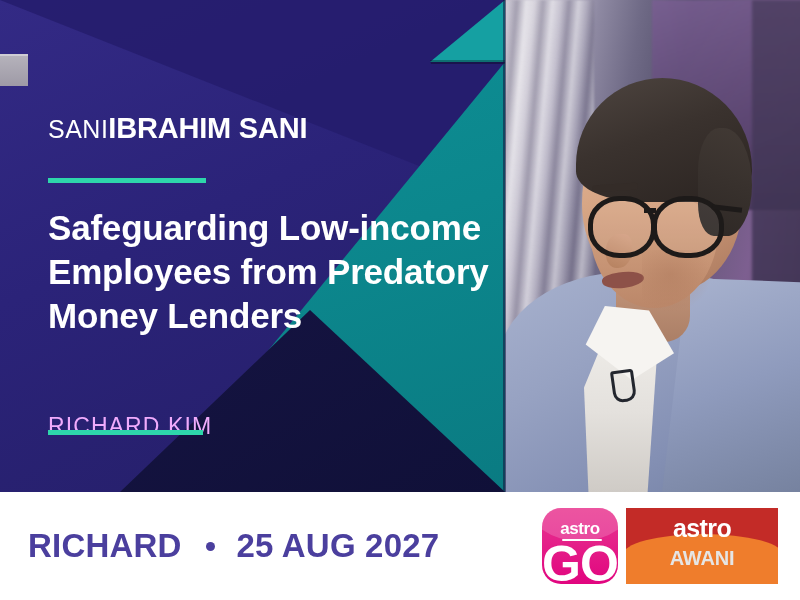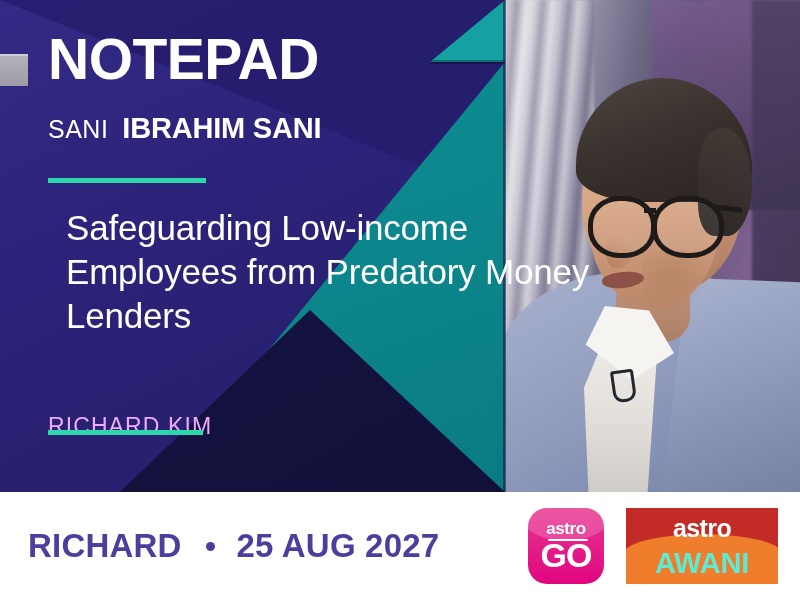--- a/index.html
+++ b/index.html
@@ -303,41 +303,40 @@
   }
   .show-host .with {
     font-size: 25px;
     font-weight: 400;
     letter-spacing: 0.5px;
   }
   .show-host .host-name {
     font-size: 29px;
     font-weight: 700;
     letter-spacing: -0.2px;
-    margin-left: 14px;
+    margin-left: 0;
   }
 
   .rule {
     position: absolute;
     height: 5px;
     background: #2ed6ab;
   }
   .rule.rule-top  { left: 48px; top: 178px;  width: 158px; }
   .rule.rule-name { left: 48px; top: 430px;  width: 155px; }
 
   .episode-title {
     position: absolute;
     left: 48px; top: 206px;
     width: 530px;
     font-size: 35px;
-    font-weight: 400;
+    font-weight: 700;
     line-height: 1.26;
     color: #ffffff;
     letter-spacing: -0.2px;
-    margin-left: 18px;
   }
 
   .guest-name {
     position: absolute;
     left: 48px; top: 413px;
     font-size: 23px;
     font-weight: 400;
     letter-spacing: 1.1px;
     color: #f0abfc;
   }
@@ -376,21 +375,21 @@
     border-radius: 50%;
     background: #4b3f9e;
     margin: 0 22px 0 24px;
   }
 
   .footer-logos {
     position: absolute;
     right: 22px; top: 50%;
     transform: translateY(-50%);
     display: flex;
-    gap: 22px;
+    gap: 8px;
   }
 
   
   .logo-astrogo {
     position: relative;
     width: 76px; height: 76px;
     border-radius: 19px;
     background: linear-gradient(180deg, #e8308c 0%, #e5238a 40%, #e1057f 100%);
     overflow: hidden;
     flex: none;
@@ -415,21 +414,21 @@
     position: absolute;
     left: 20px; top: 31px;
     width: 40px; height: 2px;
     background: #ffffff;
     border-radius: 2px;
   }
   .logo-astrogo .go-word {
     position: absolute;
     left: 0; right: 0; top: 30px;
     text-align: center;
-    font-size: 34px;
+    font-size: 50px;
     font-weight: 700;
     color: #ffffff;
     letter-spacing: -1px;
     line-height: 1.05;
   }
 
   
   .logo-awani {
     position: relative;
     width: 152px; height: 76px;
@@ -450,23 +449,23 @@
     text-align: center;
     font-size: 25px;
     font-weight: 700;
     color: #ffffff;
     letter-spacing: -0.6px;
   }
   .logo-awani .awani-word {
     position: absolute;
     left: 0; right: 0; top: 39px;
     text-align: center;
-    font-size: 29px;
-    font-weight: 700;
-    color: #5eead4;
+    font-size: 20px;
+    font-weight: 700;
+    color: #e5e5e5;
     letter-spacing: -0.2px;
   }
 </style>
 </head>
 <body>
 
 <div id="promo-card">
 
   <div class="hero">
 
@@ -505,21 +504,20 @@
       <div class="geo-teal"></div>
       <div class="geo-teal-top"></div>
       <div class="geo-darkwedge"></div>
       <div class="geo-darkwedge2"></div>
       <div class="geo-seam"></div>
       <div class="scene-gray-rect"></div>
       <div class="geo-edge"></div>
     </div>
 
     <div class="hero-text">
-      <div class="show-title">NOTEPAD</div>
 
       <div class="show-host">
         <span class="with">SANI</span><span class="host-name">IBRAHIM SANI</span>
       </div>
 
       <div class="rule rule-top"></div>
 
       <div class="episode-title">Safeguarding Low-income Employees from Predatory Money Lenders</div>
 
       <div class="guest-name">RICHARD KIM</div>

